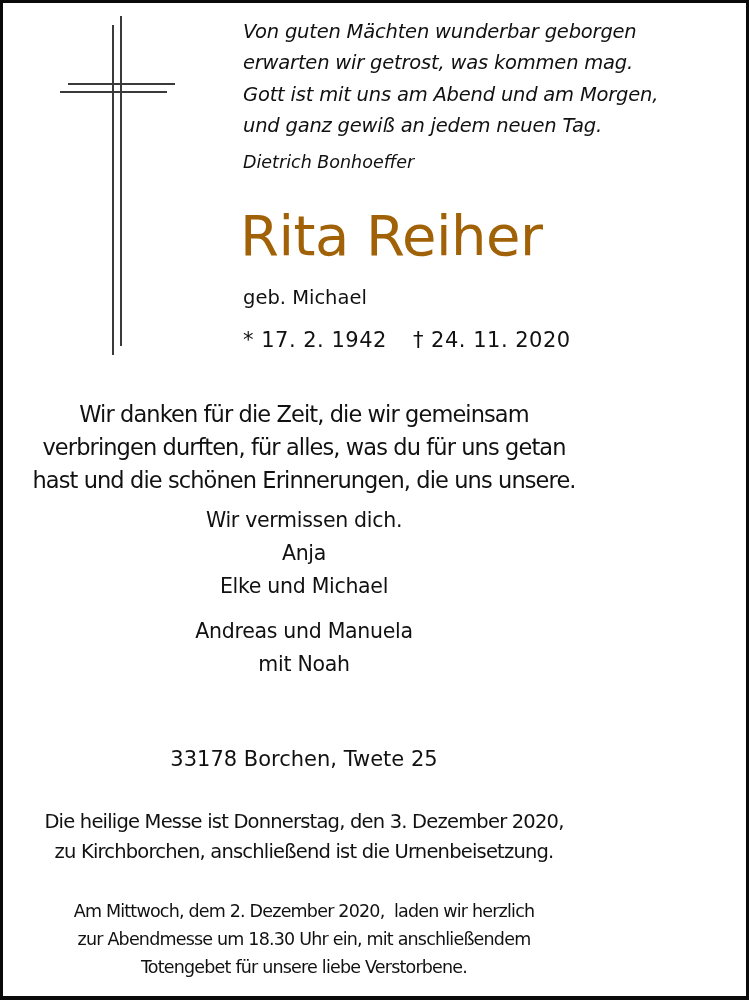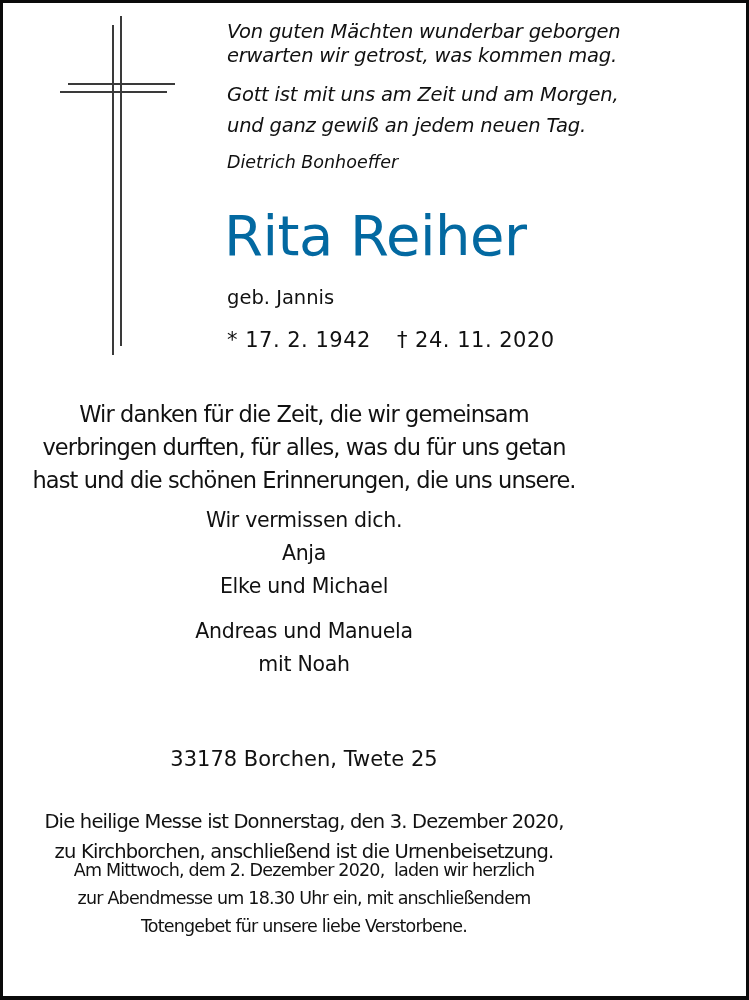--- a/index.html
+++ b/index.html
@@ -21,41 +21,41 @@
       top: 0;
       width: 743px;
       height: 993px;
       border: 3px solid #0a0a0a;
       border-right-width: 3px;
       border-bottom-width: 4px;
       background: #ffffff;
     }
     .cross { position: absolute; left: 0; top: 0; width: 200px; height: 370px; }
     .cross .line { position: absolute; background: #3a3a3a; }
-    .abs { position: absolute; white-space: nowrap; }
+    .abs { position: absolute; white-space: nowrap; margin-left: 16px; }
     .quote {
       left: 227px;
       font-style: italic;
       font-size: 19.5px;
       letter-spacing: -0.2px;
       line-height: 1;
     }
     .author {
       left: 227px;
       font-style: italic;
       font-size: 17.5px;
       line-height: 1;
     }
     .name {
       left: 224px;
       top: 208px;
       font-size: 56px;
       line-height: 1;
       letter-spacing: -0.5px;
-      color: #0369a1;
+      color: #a16207;
     }
     .maiden {
       left: 227px;
       top: 288px;
       font-size: 19.5px;
       line-height: 1;
     }
     .dates {
       left: 227px;
       top: 330px;
@@ -89,47 +89,47 @@
       font-size: 21px;
       line-height: 1;
     }
     .service {
       top: 807px;
       font-size: 19.5px;
       line-height: 29.5px;
       letter-spacing: -0.8px;
     }
     .invitation {
-      top: 856px;
+      top: 897px;
       font-size: 17.5px;
       line-height: 28px;
       letter-spacing: -0.8px;
     }
     .line-row { display: block; }
   </style>
 </head>
 <body>
 
 <div class="frame"></div>
 
 <div class="cross">
   <div class="line" style="left:112px; top:25px; width:2px; height:330px;"></div>
   <div class="line" style="left:120px; top:16px; width:2px; height:330px;"></div>
   <div class="line" style="left:68px; top:83px; width:107px; height:2px;"></div>
   <div class="line" style="left:60px; top:91px; width:107px; height:2px;"></div>
 </div>
 
 <div class="abs quote" style="top:22px;">Von guten Mächten wunderbar geborgen</div>
-<div class="abs quote" style="top:46px;">erwarten wir getrost, was kommen mag.</div>
-<div class="abs quote" style="top:85px;">Gott ist mit uns am Zeit und am Morgen,</div>
+<div class="abs quote" style="top:53px;">erwarten wir getrost, was kommen mag.</div>
+<div class="abs quote" style="top:85px;">Gott ist mit uns am Abend und am Morgen,</div>
 <div class="abs quote" style="top:116px;">und ganz gewiß an jedem neuen Tag.</div>
 <div class="abs author" style="top:154px;">Dietrich Bonhoeffer</div>
 
 <div class="abs name">Rita Reiher</div>
-<div class="abs maiden">geb. Jannis</div>
+<div class="abs maiden">geb. Michael</div>
 <div class="abs dates">
   <span>* 17. 2. 1942</span><span class="gap"></span><span>† 24. 11. 2020</span>
 </div>
 
 <div class="center-block thanks">
   <span class="line-row">Wir danken für die Zeit, die wir gemeinsam</span>
   <span class="line-row">verbringen durften, für alles, was du für uns getan</span>
   <span class="line-row">hast und die schönen Erinnerungen, die uns unsere.</span>
 </div>
 

